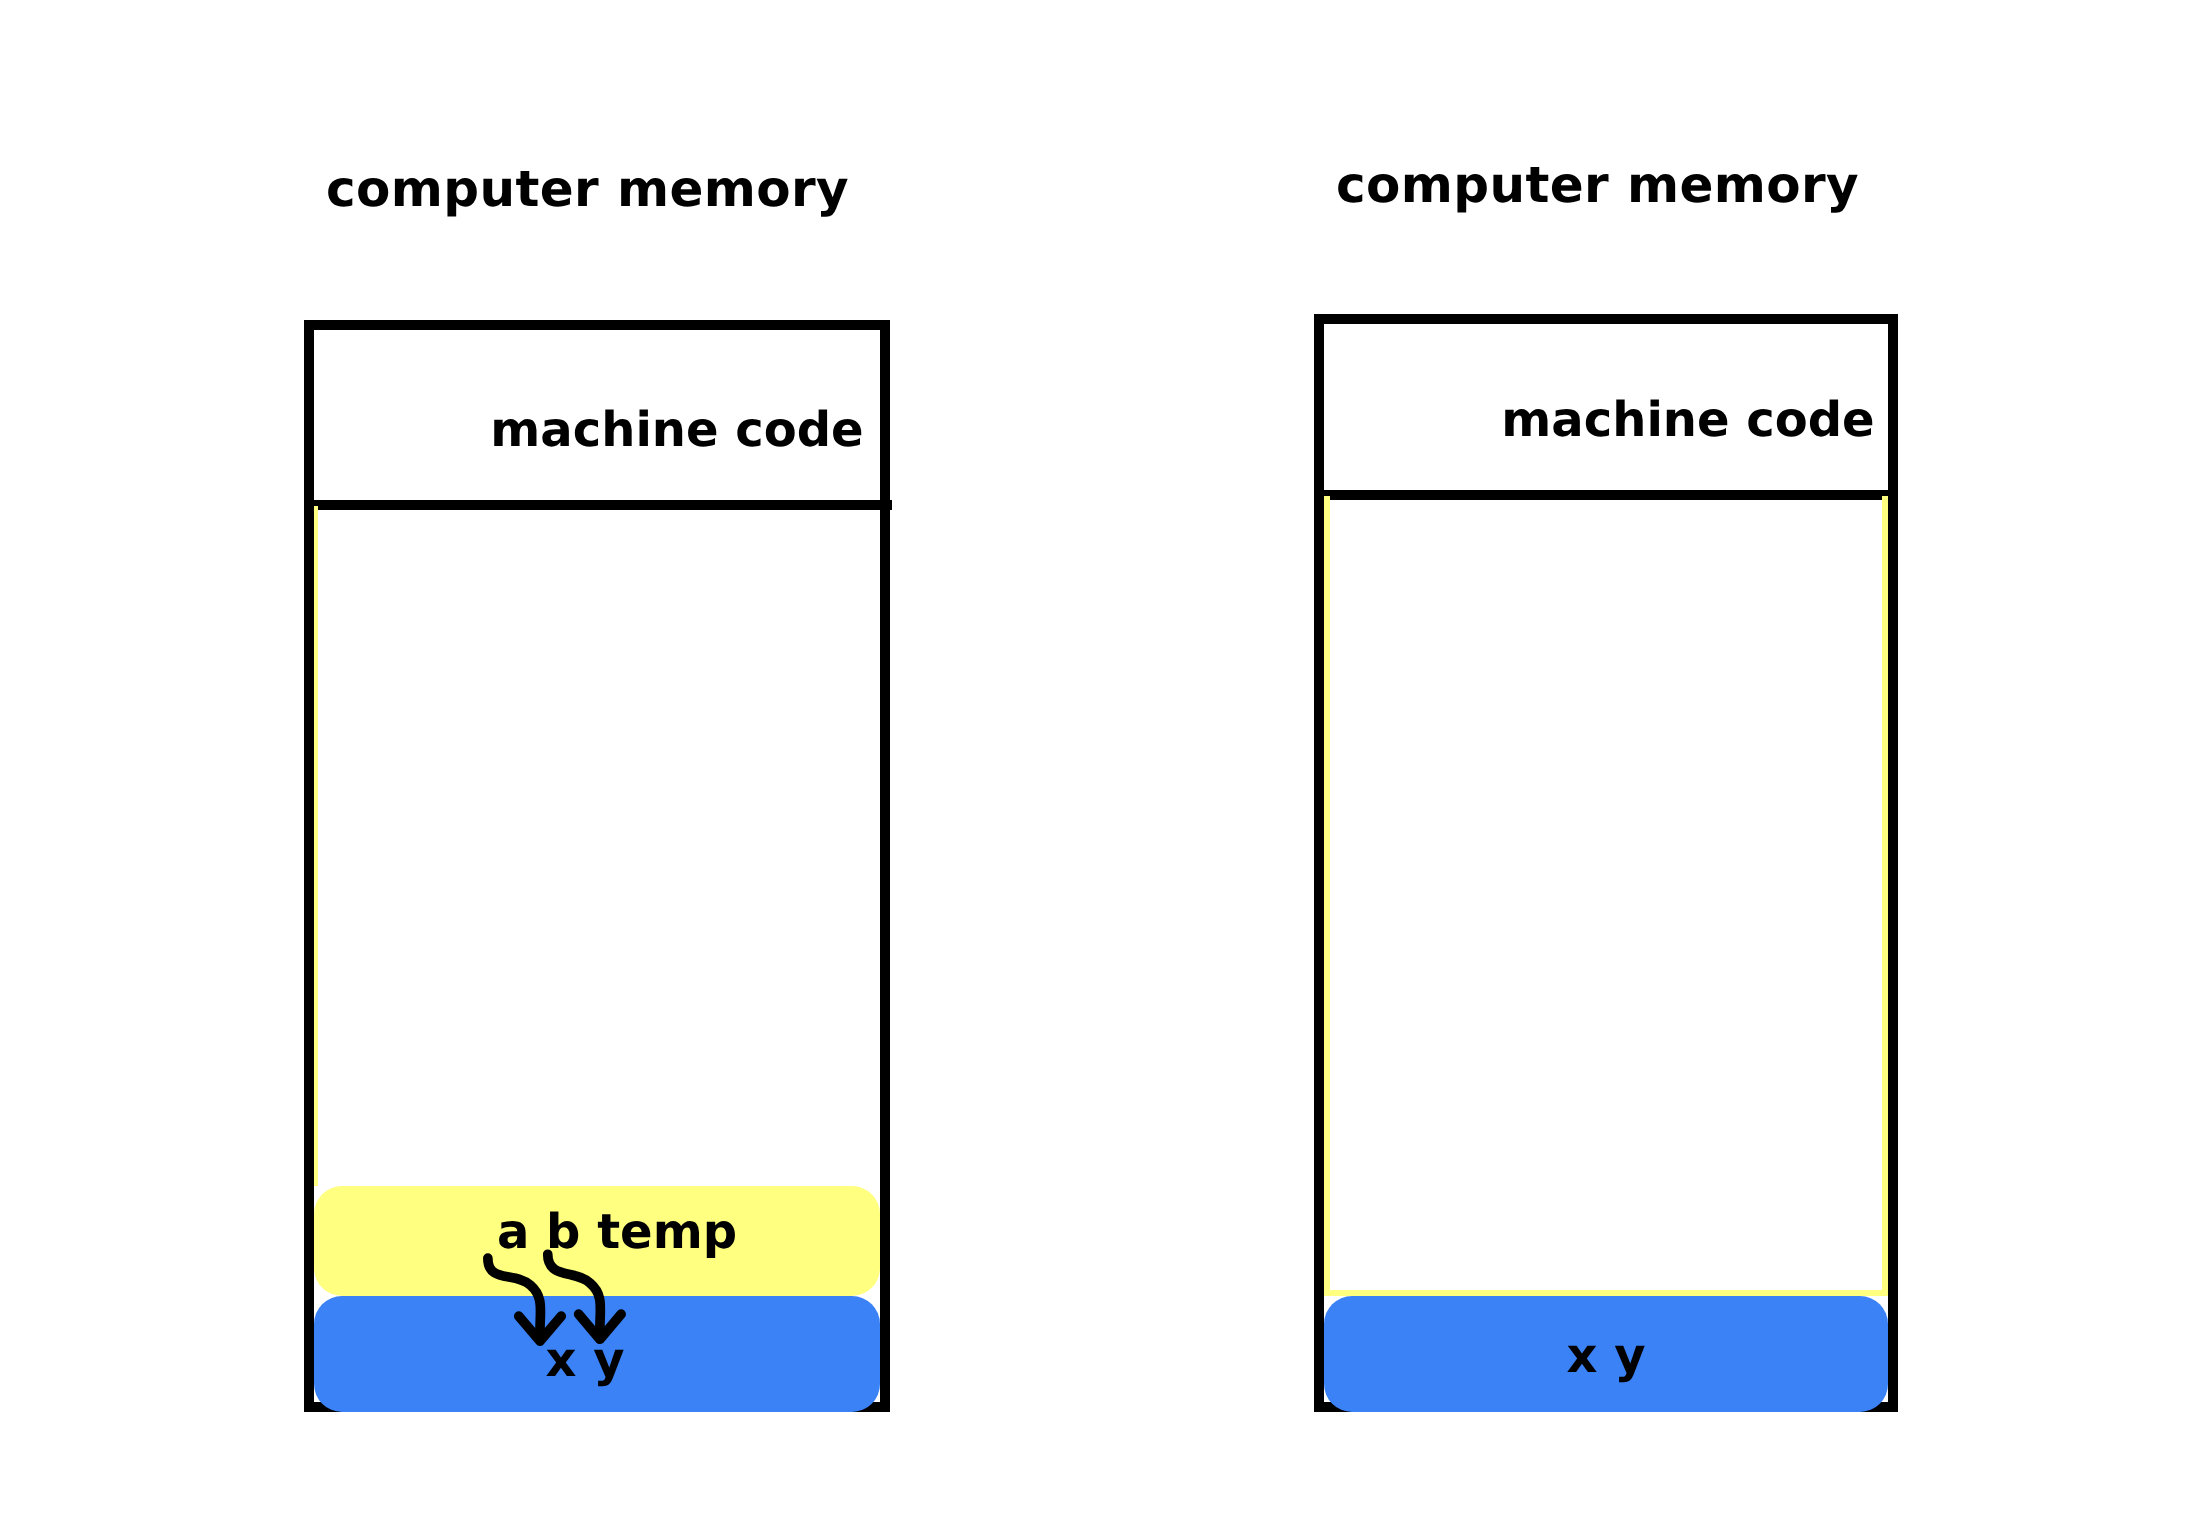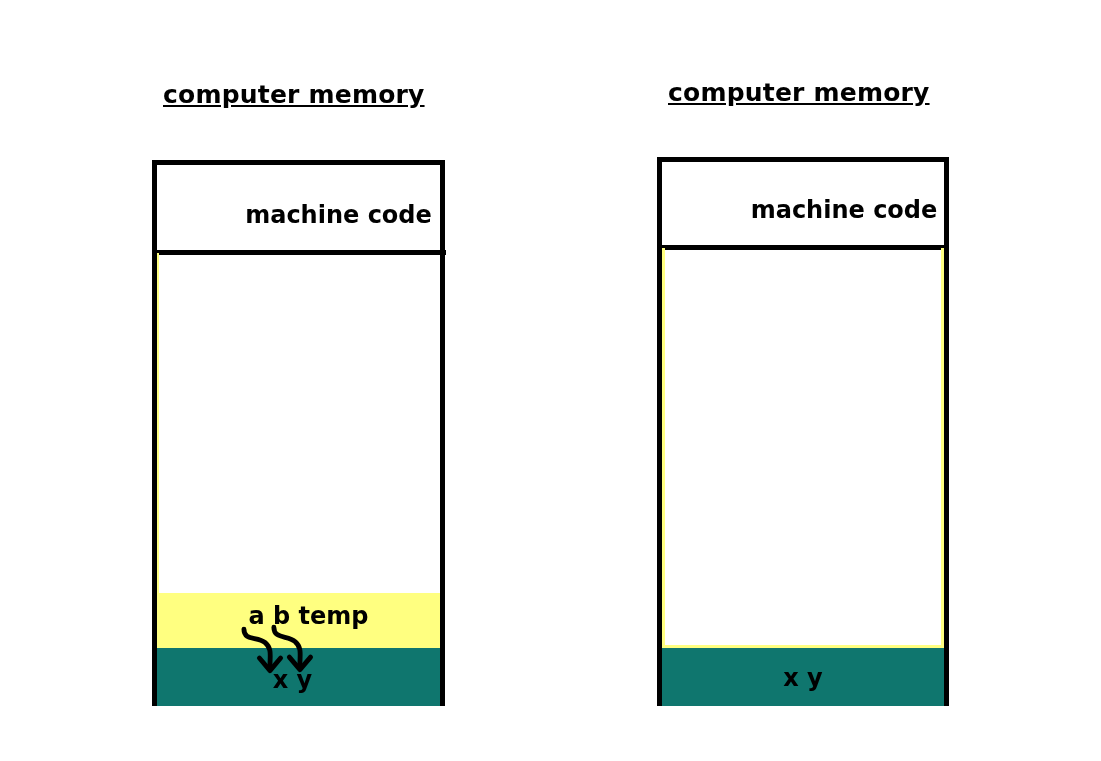--- a/index.html
+++ b/index.html
@@ -23,21 +23,20 @@
   #panel-left  { left: 0px;   width: 560px; }
   #panel-right { left: 540px; width: 561px; }
 
   .panel-title {
     position: absolute;
     font-size: 25px;
     font-weight: bold;
     color: #000000;
     letter-spacing: 0.2px;
     white-space: nowrap;
-    text-decoration: underline;
   }
   #panel-left  .panel-title { left: 163px; top: 80px; }
   #panel-right .panel-title { left: 128px; top: 78px; }
 
   
   .memory-column {
     position: absolute;
     box-sizing: border-box;
     border: 5px solid #000000;
     background: #ffffff;
@@ -83,23 +82,24 @@
     position: absolute;
     background: #ffff80;
   }
 
   
   .band {
     position: absolute;
     left: 0;
     width: 100%;
     box-sizing: border-box;
+    border-radius: 14px;
   }
   .band-light  { background: #ffff80; }
-  .band-orange { background: #0f766e; }
+  .band-orange { background: #3b82f6; }
 
   #panel-left  .band-light  { top: 428px; height: 55px; }
   #panel-left  .band-orange { top: 483px; height: 58px; }
   #panel-right .band-orange { top: 486px; height: 58px; }
 
   .band-label {
     position: absolute;
     width: 100%;
     text-align: center;
     font-size: 24px;

